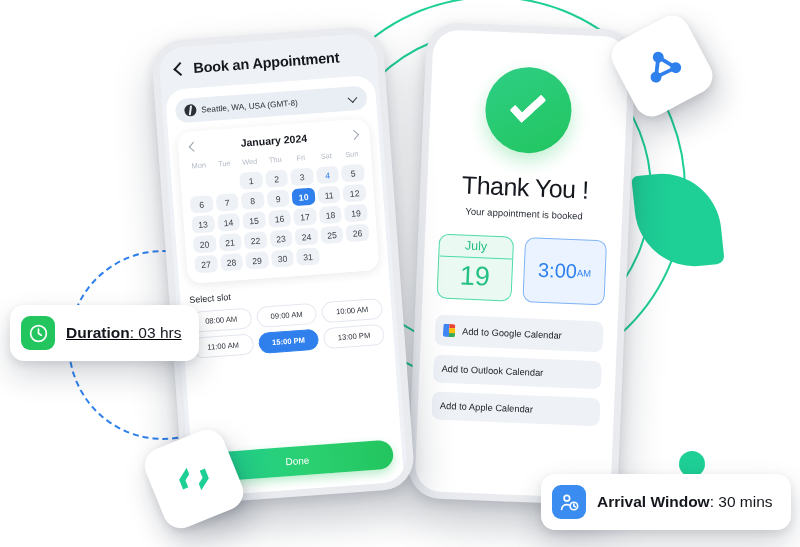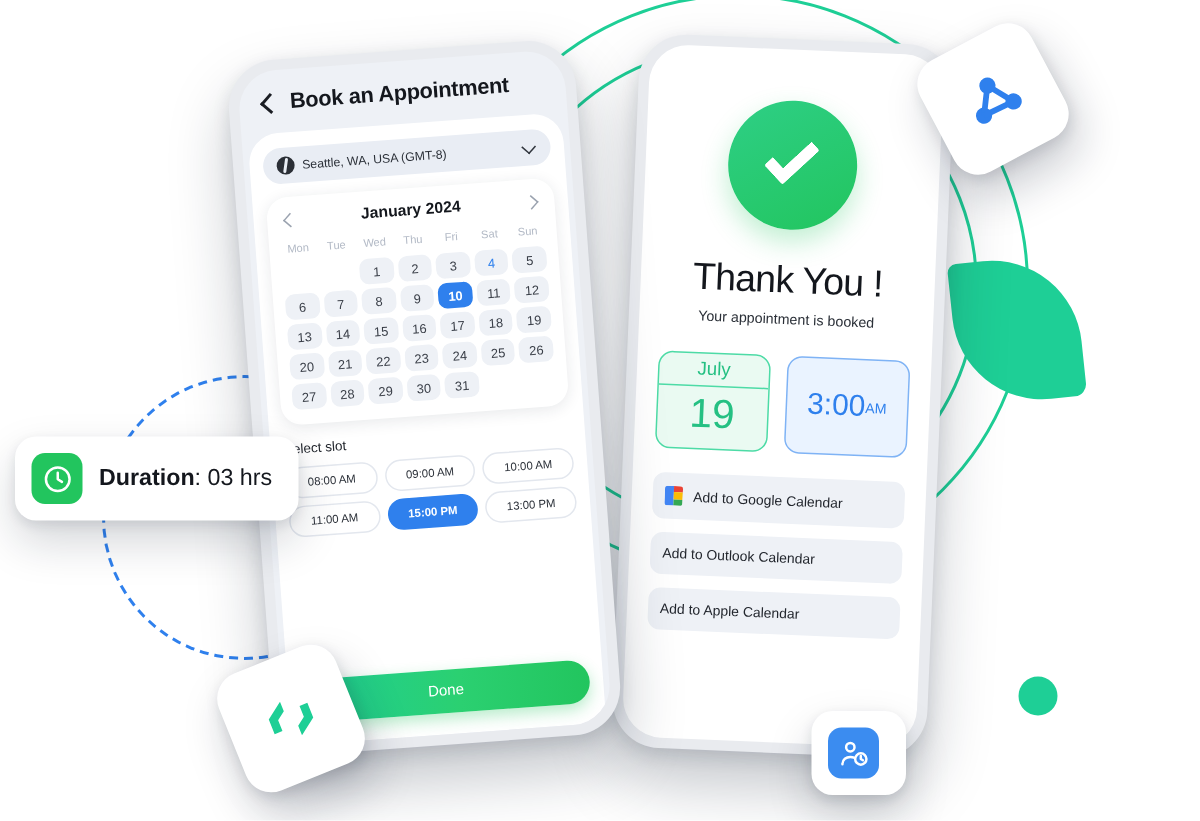--- a/index.html
+++ b/index.html
@@ -237,21 +237,21 @@
     box-shadow: 0 14px 30px rgba(15,25,45,.18), 0 3px 8px rgba(15,25,45,.10);
     white-space: nowrap;
   }
   .pill-icon {
     width: 34px; height: 34px; border-radius: 9px;
     display: flex; align-items: center; justify-content: center; flex: 0 0 auto;
   }
   .pill-text { font-size: 15.5px; color: #14171d; }
   .pill-text b { font-weight: bold; }
 
-  #pill-duration { left: 10px; top: 291px; }
+  #pill-duration { left: 10px; top: 305px; text-decoration: underline; }
   #pill-duration .pill-icon { background: #22c55e; }
   #pill-arrival { left: 541px; top: 474px; }
   #pill-arrival .pill-icon { background: #3b8cf0; }
 
   .clock-svg, .person-svg { width: 21px; height: 21px; display: block; }
 
   
   .badge-card {
     position: absolute; z-index: 22;
     width: 84px; height: 84px; border-radius: 18px;
@@ -409,20 +409,21 @@
 
   <div class="pill" id="pill-arrival">
     <span class="pill-icon">
       <svg class="person-svg" viewBox="0 0 24 24" fill="none" stroke="#ffffff" stroke-width="1.9" stroke-linecap="round" stroke-linejoin="round">
         <circle cx="9" cy="7" r="3.2"></circle>
         <path d="M3 20c0-3.6 2.9-5.6 6-5.6 1 0 2 .2 2.8.6"></path>
         <circle cx="17" cy="16" r="4.3"></circle>
         <path d="M17 13.8V16l1.6 1"></path>
       </svg>
     </span>
+    <span class="pill-text"><b>Arrival Window</b><span>: </span><span>30 mins</span></span>
   </div>
 
   <div class="badge-card" id="badge-share">
     <svg class="badge-svg" viewBox="0 0 24 24">
       <circle cx="12.5" cy="6.5" r="3.1" fill="#2f80ed"></circle>
       <circle cx="6" cy="16" r="3.1" fill="#2f80ed"></circle>
       <circle cx="18.5" cy="16.5" r="3.1" fill="#2f80ed"></circle>
       <path d="M12.5 6.5 L6 16 M12.5 6.5 L18.5 16.5" stroke="#2f80ed" stroke-width="2.2" fill="none"></path>
       <path d="M6 16 L18.5 16.5" stroke="#2f80ed" stroke-width="2.2" fill="none"></path>
     </svg>

